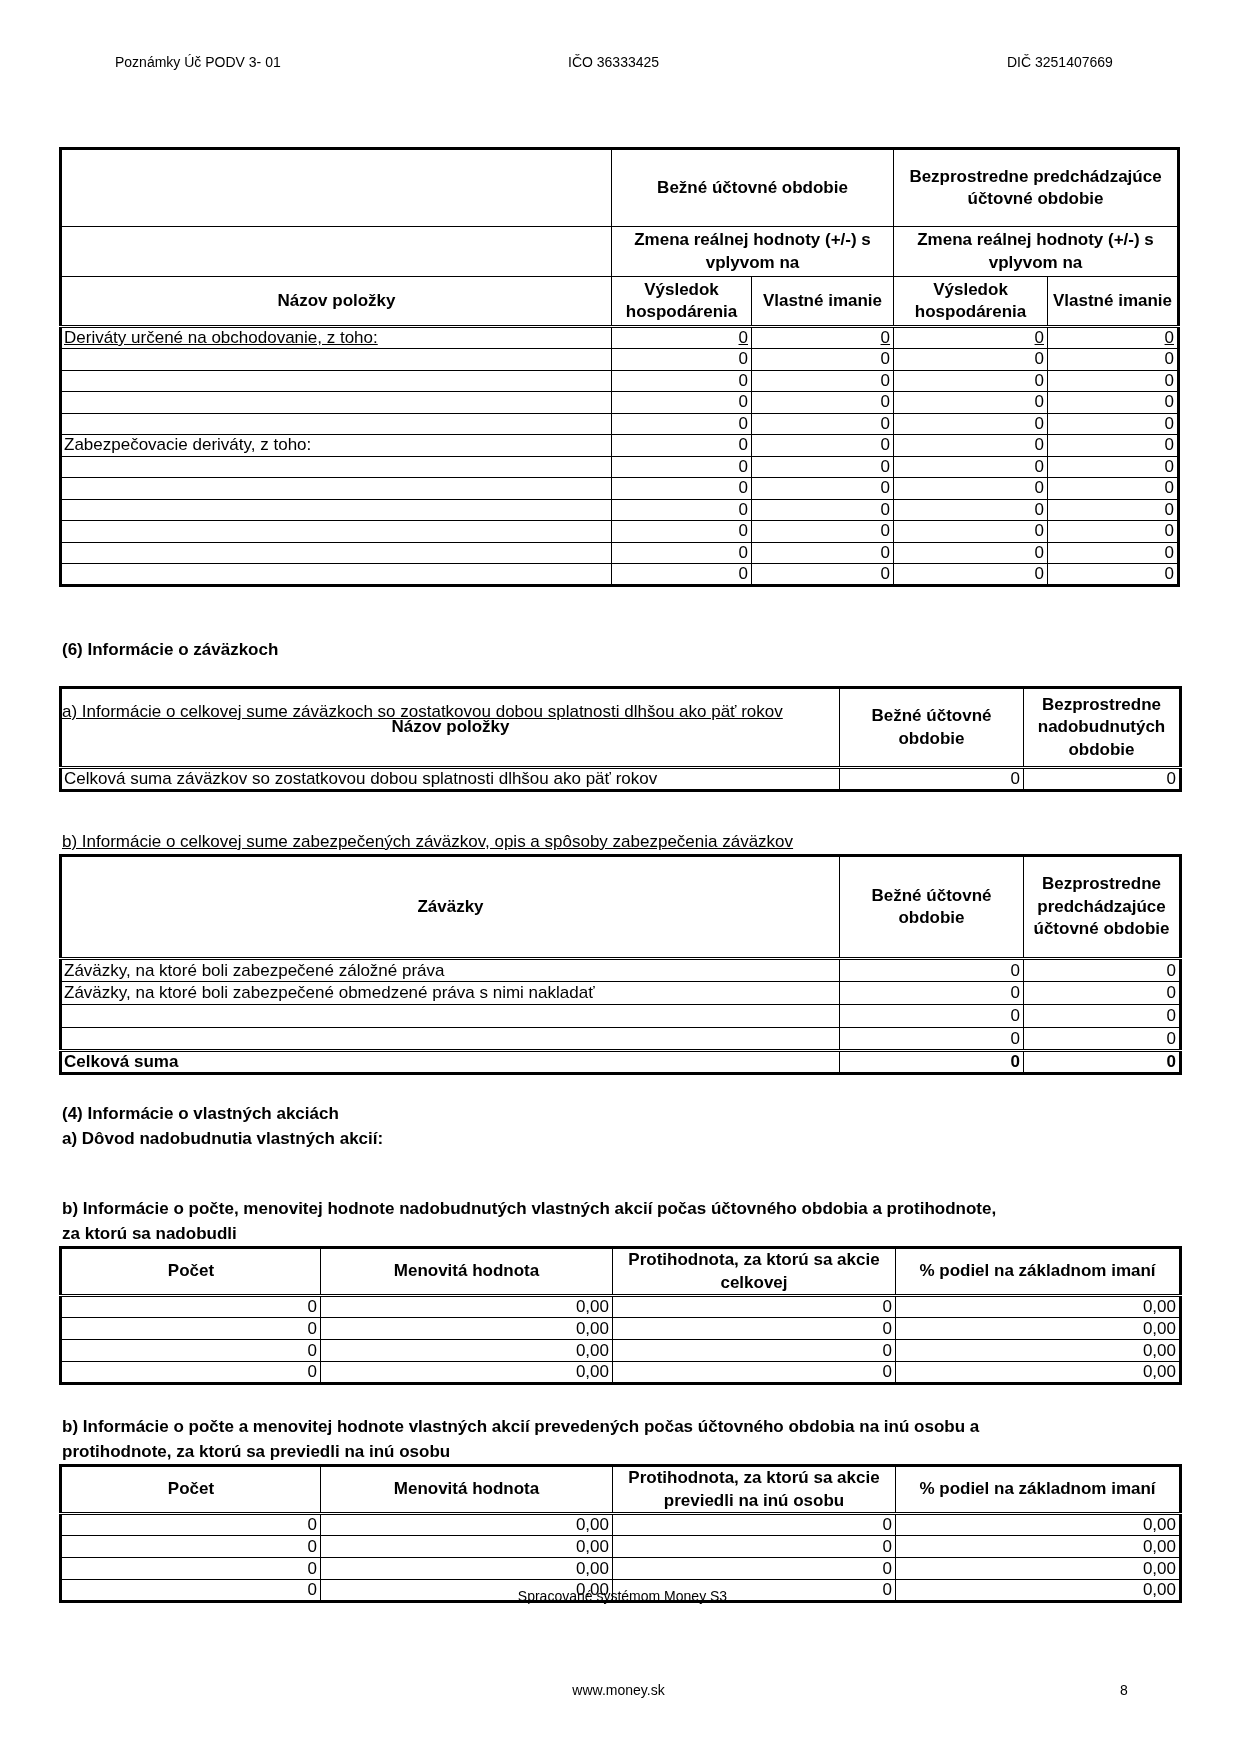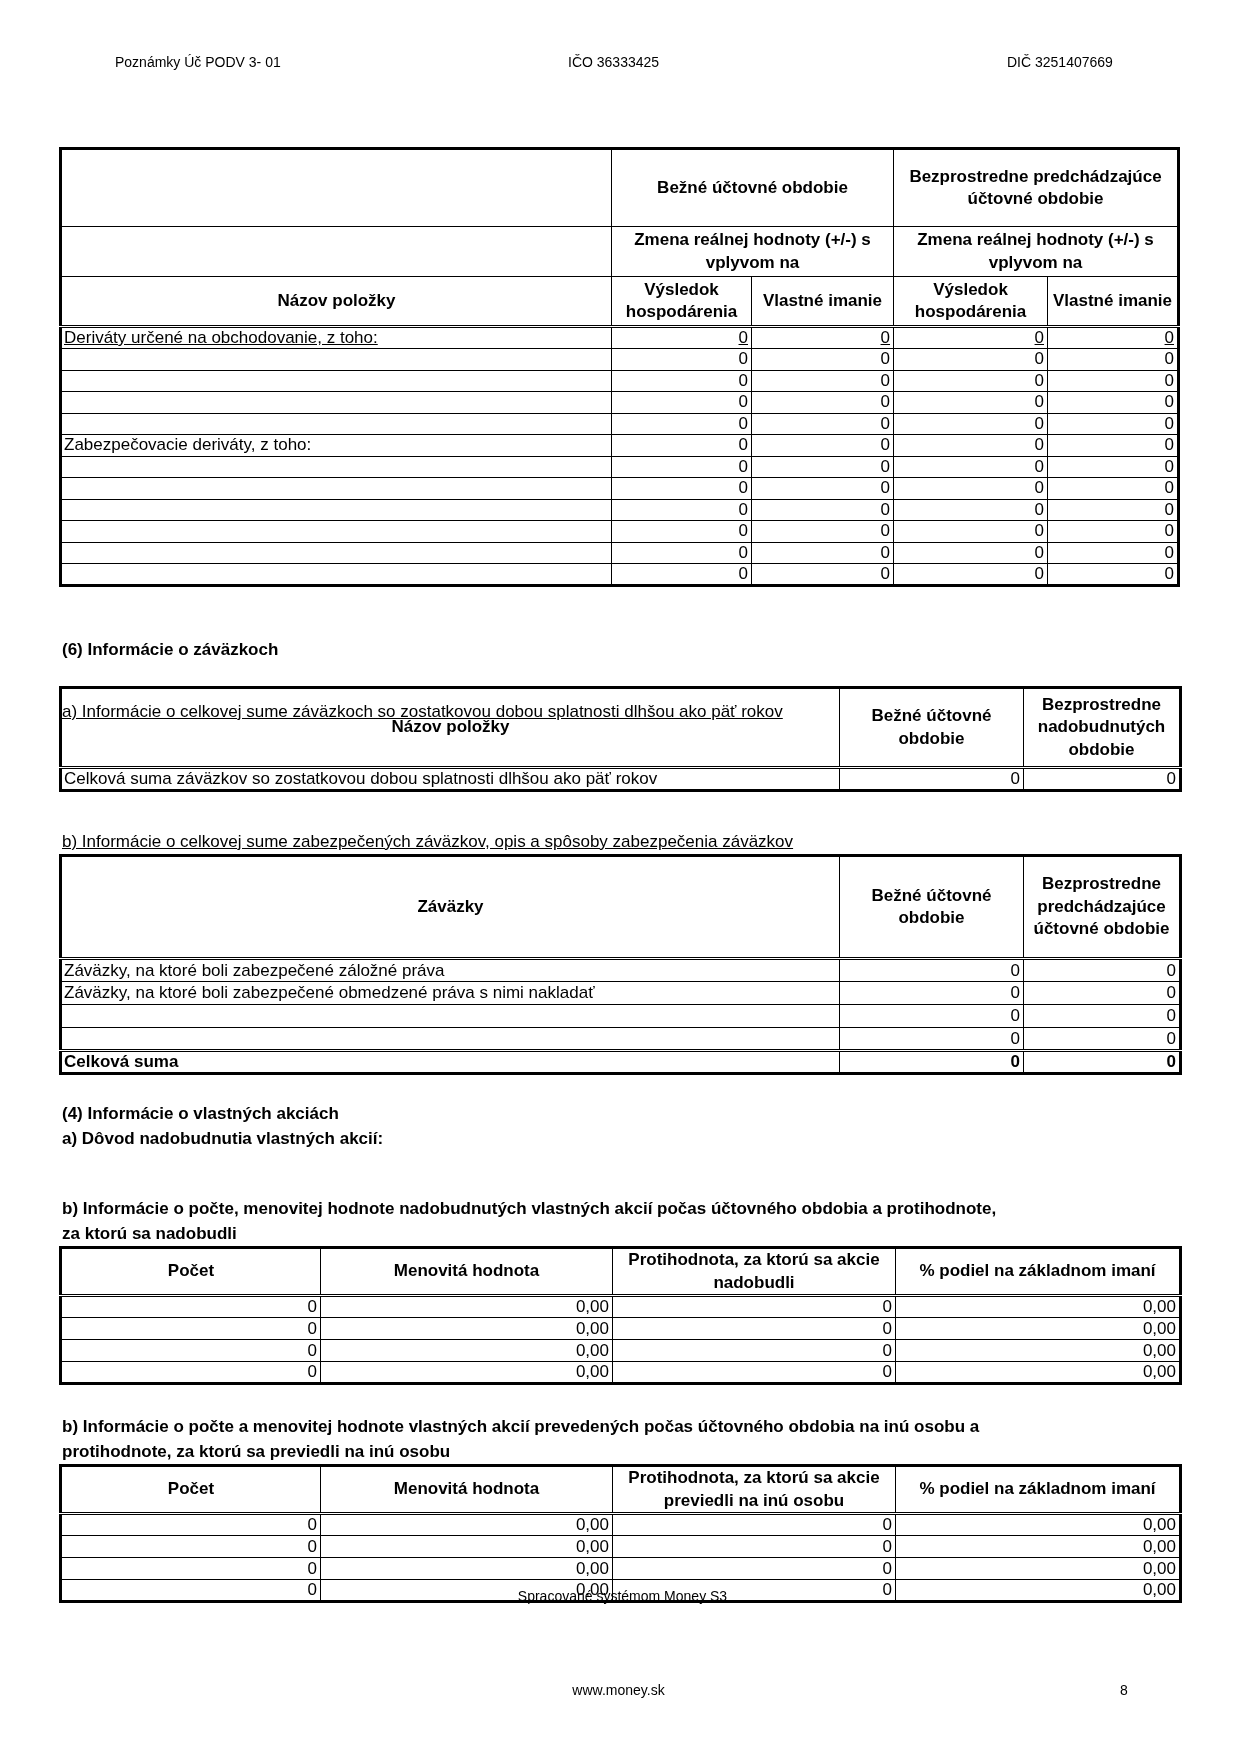--- a/index.html
+++ b/index.html
@@ -216,21 +216,21 @@
   <colgroup>
       <col style="width:260px">
       <col style="width:292px">
       <col style="width:283px">
       <col style="width:285px">
     </colgroup>
   <tbody>
       <tr class="sep" style="height:48px">
     <td class="hc">Počet</td>
     <td class="hc">Menovitá hodnota</td>
-    <td class="hc">Protihodnota, za ktorú sa akcie nadobudli</td>
+    <td class="hc">Protihodnota, za ktorú sa akcie celkovej</td>
     <td class="hc">% podiel na základnom imaní</td>
   </tr>
   </tbody>
     <tbody id="b1-body">
       <tr style="height: 22px;">
         <td class="num">0</td>
         <td class="num">0,00</td>
         <td class="num">0</td>
         <td class="num">0,00</td>
       </tr>

